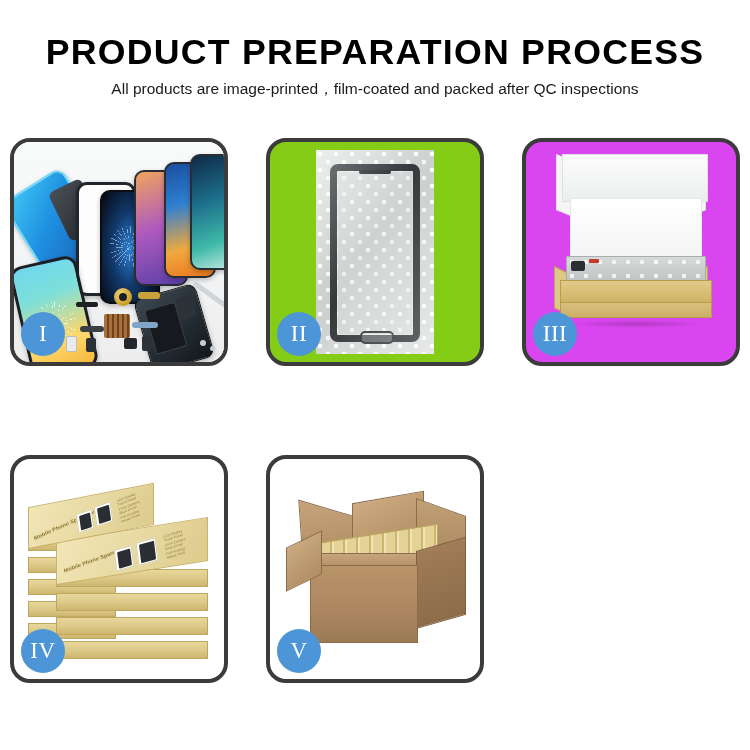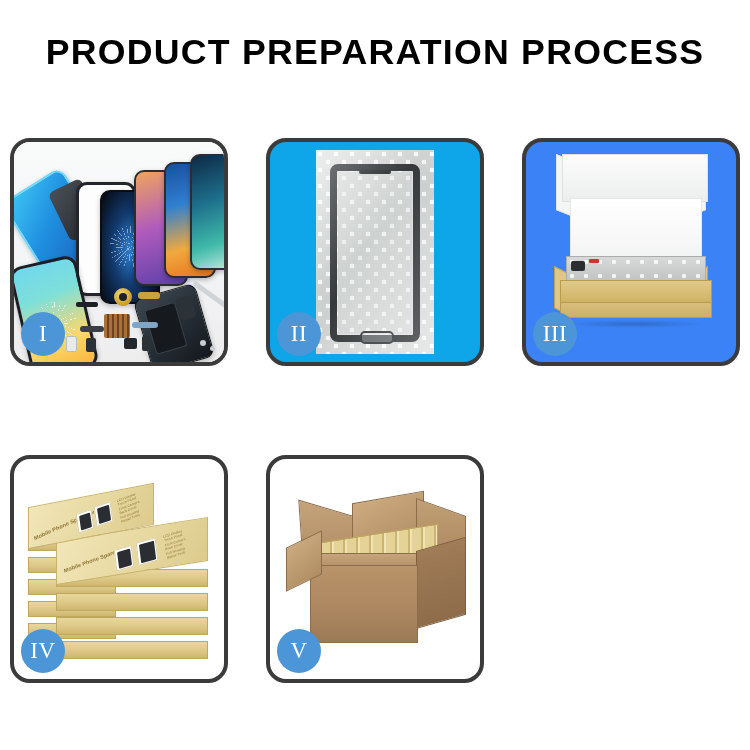--- a/index.html
+++ b/index.html
@@ -125,42 +125,42 @@
   .pt-flex3{left:66px;top:184px;width:24px;height:6px;background:#3a3f45;border-radius:3px;}
   .pt-btn{left:72px;top:196px;width:10px;height:14px;background:#2b3036;border-radius:2px;}
   .pt-cam2{left:110px;top:196px;width:13px;height:11px;background:#23272c;border-radius:2px;}
   .pt-batt2{left:128px;top:194px;width:9px;height:15px;background:#2d3237;border-radius:2px;}
   .pt-white{left:52px;top:194px;width:9px;height:14px;background:#e8eaec;border:1px solid #b9bec3;border-radius:2px;}
   .pt-tool{left:176px;top:150px;width:40px;height:5px;background:#cfd4d8;transform:rotate(36deg);border-radius:3px;}
   .pt-screw1{left:186px;top:198px;width:6px;height:6px;border-radius:50%;background:#c8cdd2;}
   .pt-screw2{left:196px;top:204px;width:5px;height:5px;border-radius:50%;background:#c8cdd2;}
 
   
-  .p2{background:#0ea5e9;}
+  .p2{background:#84cc16;}
   .bw{
     position:absolute;left:46px;top:8px;width:118px;height:204px;
     background:#cfd3d2;
     background-image:
       radial-gradient(circle at 4px 4px,rgba(255,255,255,.85) 2.2px,rgba(255,255,255,0) 2.6px),
       radial-gradient(circle at 12px 12px,rgba(255,255,255,.75) 2.2px,rgba(255,255,255,0) 2.6px),
       linear-gradient(135deg,#e3e6e4 0%,#c9cdcb 45%,#dfe2e0 100%);
     background-size:16px 16px,16px 16px,100% 100%;
   }
   .bw .frame{
     position:absolute;left:14px;top:14px;right:14px;bottom:12px;
     border:7px solid #35393c;border-radius:8px;
     box-shadow:inset 0 0 0 1px rgba(255,255,255,.3);
     background:rgba(220,224,222,.25);
   }
   .bw .frame:before{content:"";position:absolute;left:50%;top:-1px;margin-left:-16px;width:32px;height:4px;background:#2b2f32;border-radius:2px;}
   .bw .home{position:absolute;left:50%;bottom:-9px;margin-left:-15px;width:30px;height:9px;border:2px solid #35393c;border-radius:5px;background:rgba(255,255,255,.25);}
   .bw .sheen{position:absolute;inset:0;background:linear-gradient(120deg,rgba(255,255,255,.35),rgba(255,255,255,0) 45%,rgba(255,255,255,.25));}
 
   
-  .p3{background:#3b82f6;}
+  .p3{background:#d946ef;}
   .b3-lid{
     position:absolute;left:36px;top:12px;width:144px;height:46px;
     background:linear-gradient(180deg,#fcfcfc,#eceeee);
     border:1px solid #dfe1e1;
   }
   .b3-lidL{position:absolute;left:30px;top:16px;width:18px;height:54px;background:#f4f5f5;transform:skewY(22deg);border:1px solid #e2e4e4;}
   .b3-lidR{position:absolute;right:30px;top:16px;width:18px;height:54px;background:#f4f5f5;transform:skewY(-22deg);border:1px solid #e2e4e4;}
   .b3-foam{
     position:absolute;left:44px;top:56px;width:130px;height:62px;
     background:linear-gradient(180deg,#ffffff,#f2f3f3);
@@ -246,20 +246,21 @@
     background:linear-gradient(180deg,rgba(240,240,240,.9),rgba(252,252,252,.2));
     transform:skewY(-16deg);border-radius:6px;}
 </style>
 </head>
 <body>
 
 <div class="page">
 
   <div class="header">
     <h1 class="title">PRODUCT PREPARATION PROCESS</h1>
+    <p class="subtitle">All products are image-printed，film-coated and packed after QC inspections</p>
   </div>
 
   <div class="grid">
 
     <div class="panel p1">
       <div class="photo">
         <div class="wash"></div>
         <div class="scr s-blue"></div>
         <div class="scr s-glass"></div>
         <div class="scr s-dark">

